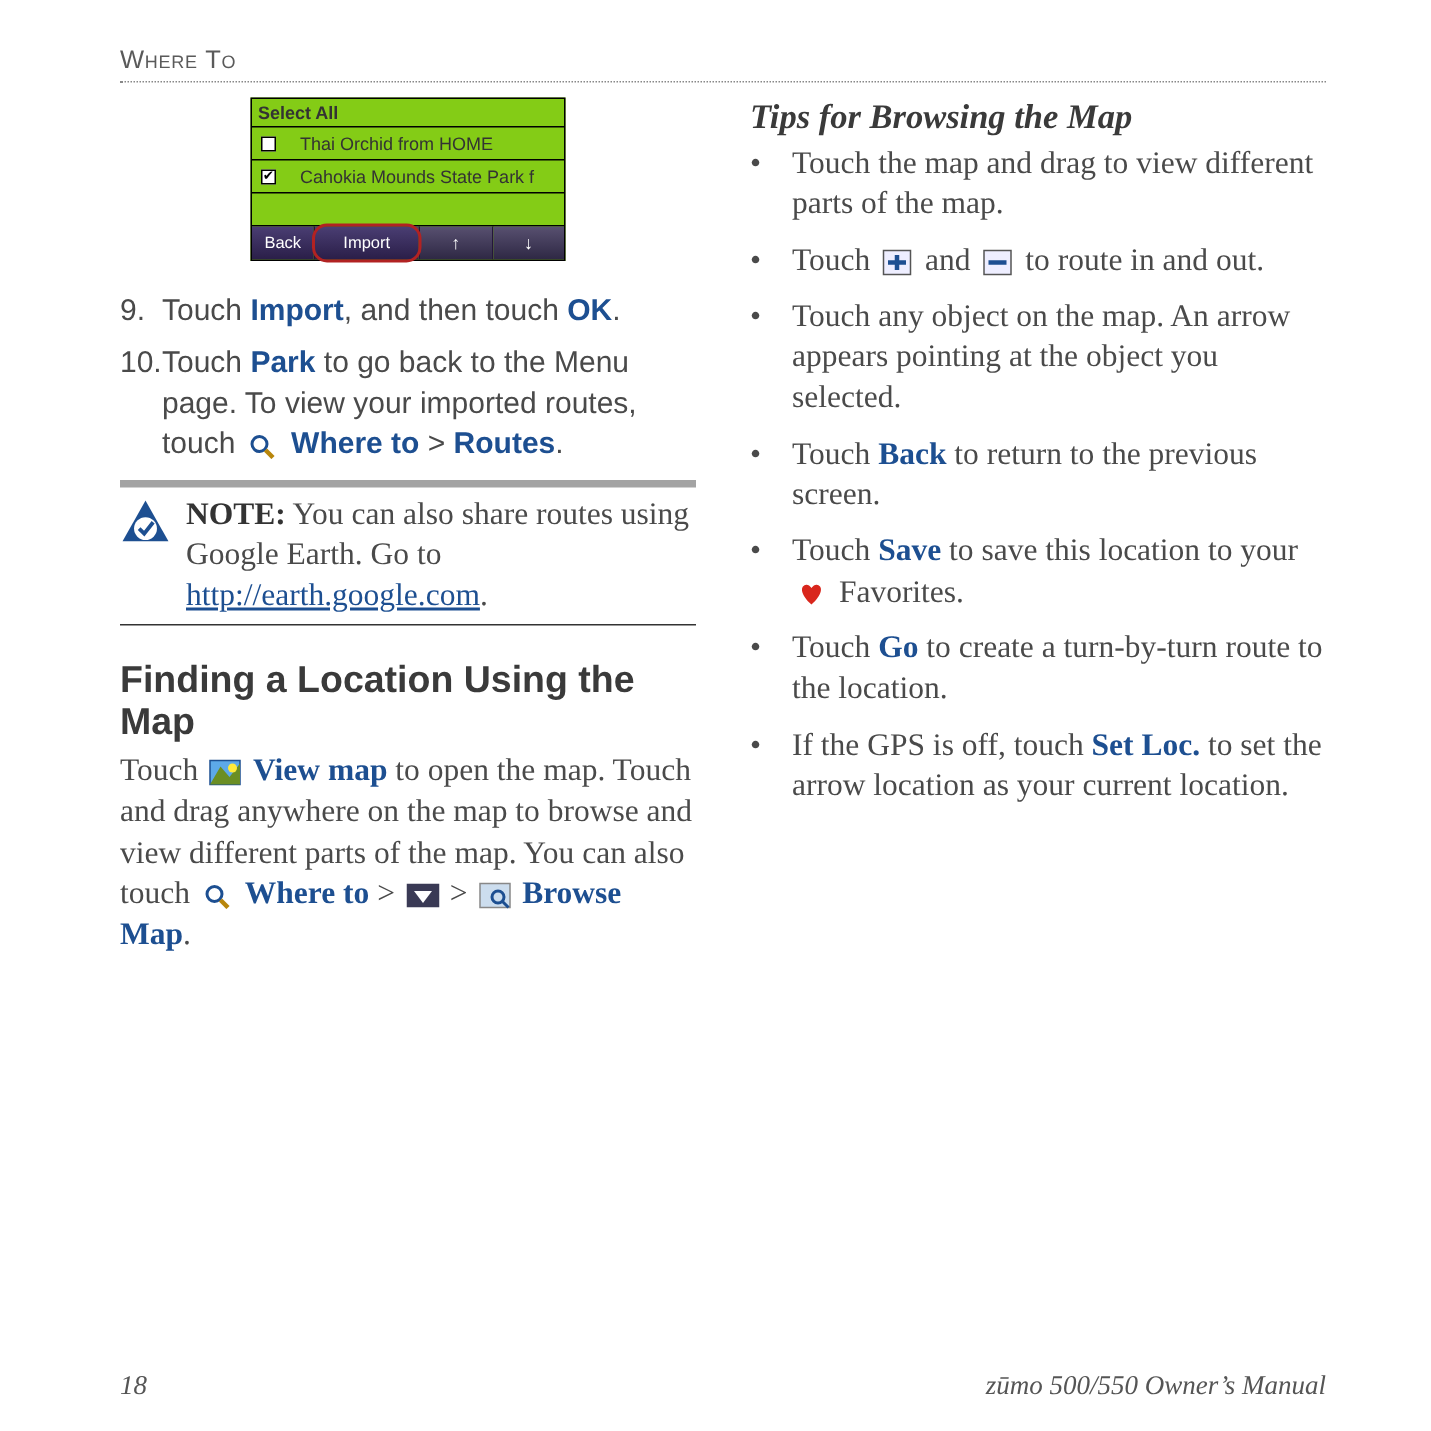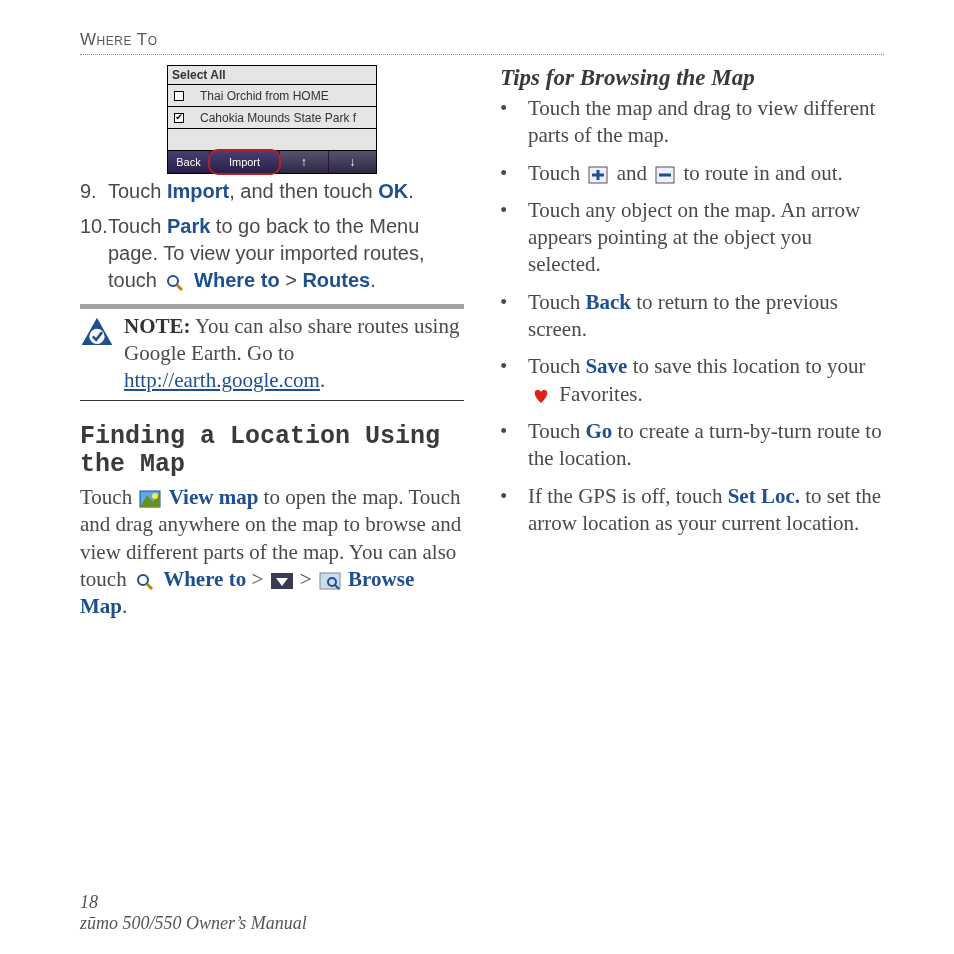--- a/index.html
+++ b/index.html
@@ -21,25 +21,25 @@
     padding-bottom: 4px;
     margin-bottom: 10px;
   }
   .columns {
     display: flex;
     gap: 36px;
   }
   .col { flex: 1 1 50%; }
   .device-ui {
     width: 210px;
-    margin: 0 auto 4px auto;
+    margin: 0 auto 20px auto;
     border: 1px solid #000;
     font-family: Arial, Helvetica, sans-serif;
     font-size: 12px;
-    background: #e5e5e5;
+    background: #84cc16;
   }
   .device-ui .select-all {
     border-bottom: 1px solid #000;
     padding: 2px 4px;
     font-weight: bold;
   }
   .device-ui .list-row {
     border-bottom: 1px solid #000;
     padding: 3px 6px;
     display: flex;
@@ -82,21 +82,21 @@
     padding: 4px 0 6px 0; margin-top: 10px; font-size: 21px; line-height:1.28;
     font-family: "Times New Roman", Times, serif; color:#4a4a4a;
   }
   .note-icon {
     width: 34px; height: 34px; flex-shrink:0; margin-top:3px;
   }
   .note-label { font-weight: bold; color:#333; }
   .link { color: #1d4f91; text-decoration: underline; }
 
   h2.section {
-    font-family: Liberation Mono, monospace;
+    font-family: Liberation Sans, sans-serif;
     font-weight: bold; font-size: 25px; color:#3a3a3a;
     margin-top: 22px; margin-bottom: 4px; line-height:1.15;
   }
   h3.sub {
     font-family: Liberation Serif, serif;
     font-weight: bold; font-style: italic; font-size: 23px; color:#3a3a3a;
     margin-bottom: 4px;
   }
   p.body { font-size: 21px; line-height: 1.3; color:#4a4a4a; font-family: "Times New Roman", Times, serif; }
   ul.tips { list-style: none; font-size: 21px; color:#4a4a4a; font-family:"Times New Roman", serif; }
@@ -107,21 +107,20 @@
     display:inline-flex; vertical-align: middle; width:22px; height:20px;
     align-items:center; justify-content:center; margin:0 2px;
   }
   .mag-icon svg, .map-icon svg, .down-icon svg, .browse-icon svg, .pm-icon svg, .heart-icon svg {display:block;}
 
   .footer {
     position: absolute; bottom: 20px; left: 80px; right: 70px;
     display: flex; justify-content: space-between;
     font-style: italic; color:#555; font-size: 18px;
     font-family: "Times New Roman", serif;
-    flex-direction: column;
   }
 
   .serif-bold{font-weight:bold;color:#1d4f91;font-family:"Times New Roman",serif;}
 </style>
 </head>
 <body>
 
 <div class="running-head">Where To</div>
 
 <div class="columns">

